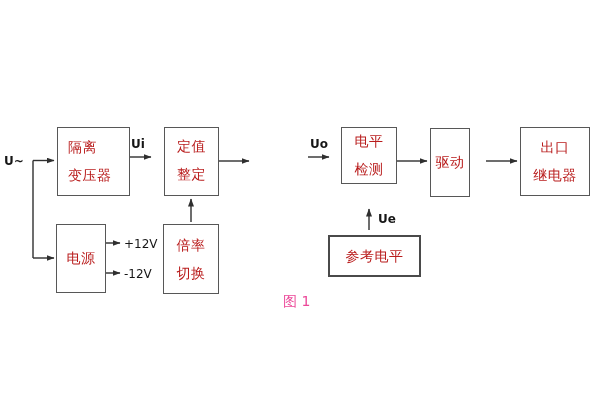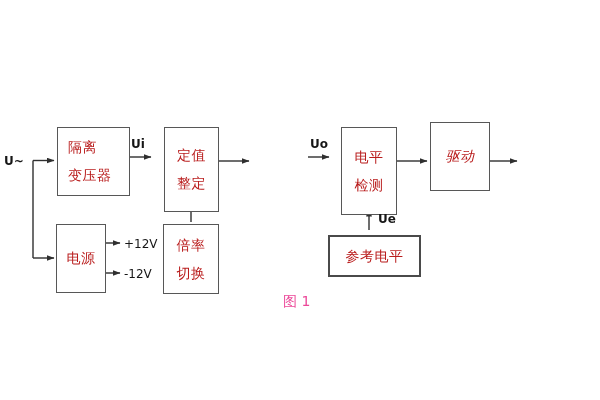--- a/index.html
+++ b/index.html
@@ -9,24 +9,24 @@
     color:#1e1e1e;overflow:hidden;
   }
   *{box-sizing:border-box;}
   .box{
     position:absolute;border:1.5px solid #575757;background:#ffffff;
     display:flex;flex-direction:column;align-items:center;justify-content:center;
     gap:13px;font-size:14px;line-height:15px;color:#b91c1c;letter-spacing:0.5px;
   }
   .box span{white-space:nowrap;}
   #b-isolation{left:57px;top:127px;width:73px;height:69px;align-items:flex-start;padding-left:10px;}
-  #b-setting{left:164px;top:127px;width:55px;height:85px;}
+  #b-setting{left:164px;top:127px;width:55px;height:69px;font-family:Liberation Mono, monospace;}
   #b-rectifier{left:252px;top:127px;width:55px;height:69px;}
-  #b-detector{left:341px;top:127px;width:56px;height:88px;}
-  #b-driver{left:430px;top:122px;width:60px;height:69px;font-style:italic;}
+  #b-detector{left:341px;top:127px;width:56px;height:57px;}
+  #b-driver{left:430px;top:128px;width:40px;height:69px;}
   #b-relay{left:520px;top:127px;width:70px;height:69px;}
   #b-power{left:56px;top:224px;width:50px;height:69px;}
   #b-ratio{left:163px;top:224px;width:56px;height:70px;}
   #b-reference{left:328px;top:235px;width:93px;height:42px;border-width:2px;border-color:#4a4a4a;}
   .lbl{
     position:absolute;font-size:12px;line-height:16px;font-weight:600;
     color:#161616;white-space:nowrap;
   }
   #l-source{left:4px;top:153px;}
   #l-ui{left:131px;top:136px;}
@@ -76,20 +76,24 @@
 
   <div class="box" id="b-detector">
     <span>电平</span>
     <span>检测</span>
   </div>
 
   <div class="box" id="b-driver">
     <span>驱动</span>
   </div>
 
+  <div class="box" id="b-relay">
+    <span>出口</span>
+    <span>继电器</span>
+  </div>
 
   <div class="box" id="b-power">
     <span>电源</span>
   </div>
 
   <div class="box" id="b-ratio">
     <span>倍率</span>
     <span>切换</span>
   </div>
 

